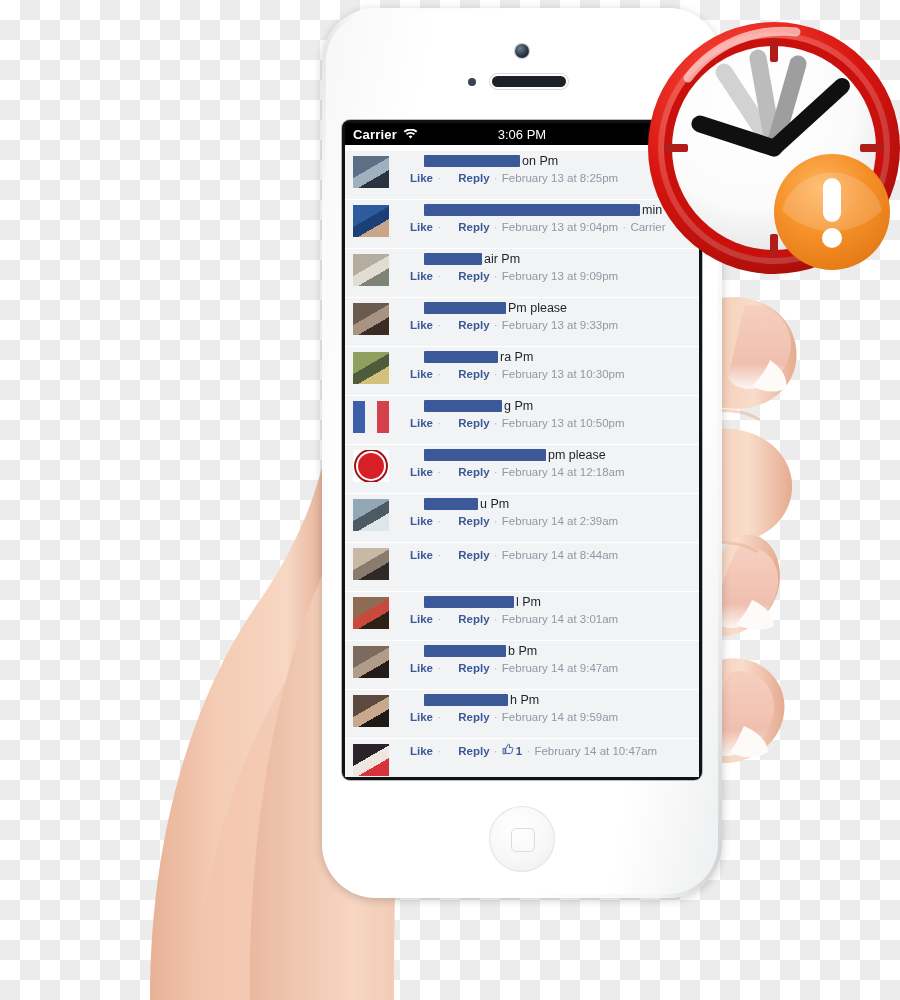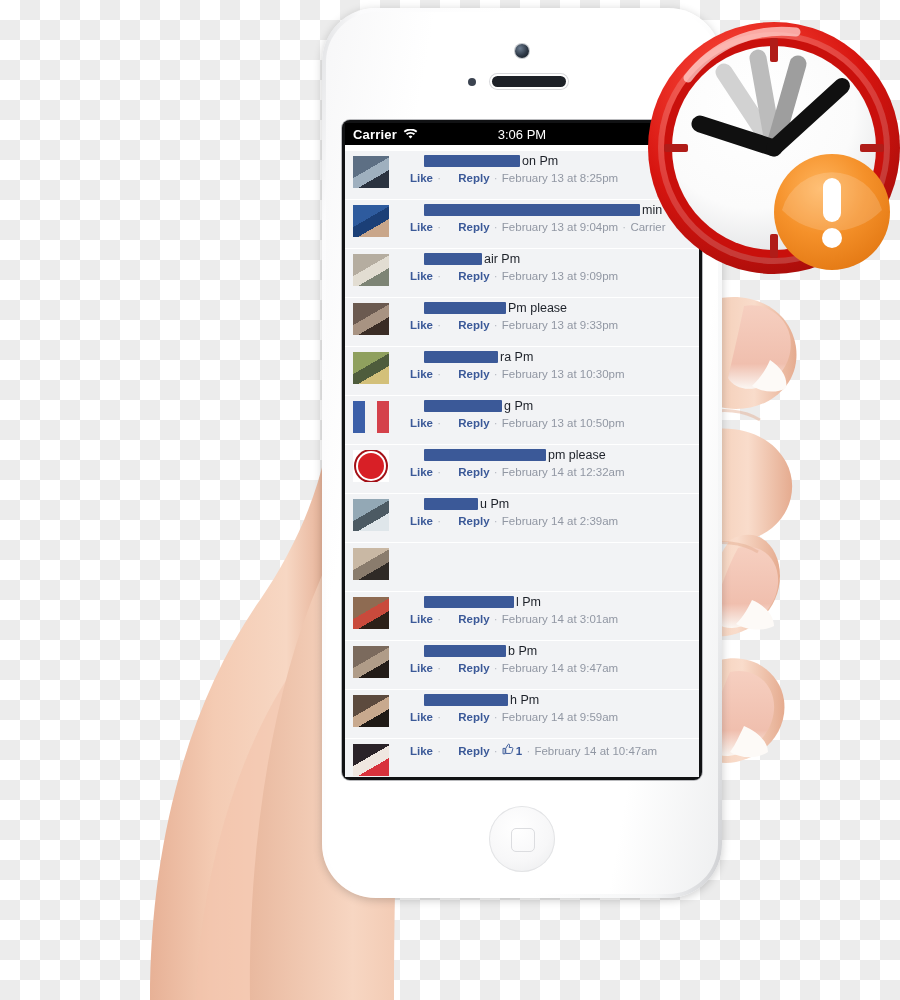--- a/index.html
+++ b/index.html
@@ -355,33 +355,34 @@
               <div class="comment-text-line"><span class="redaction" style="width: 78px;"></span><span>g Pm</span></div>
               <div class="comment-meta"><span class="meta-link">Like</span><span class="meta-sep"> · </span><span class="meta-link">Reply</span><span class="meta-sep"> · </span><span>February 13 at 10:50pm</span></div>
             </div>
           </div>
           <div class="comment">
             <div class="avatar" style="background: rgb(255, 255, 255);">
               <div style="position: absolute; left: 50%; top: 50%; width: 26px; height: 26px; margin: -13px 0px 0px -13px; border-radius: 50%; background: rgb(216, 31, 38); box-shadow: rgb(255, 255, 255) 0px 0px 0px 2px, rgb(163, 15, 22) 0px 0px 0px 4px;"></div>
             </div>
             <div class="comment-body">
               <div class="comment-text-line"><span class="redaction" style="width: 122px;"></span><span>pm please</span></div>
-              <div class="comment-meta"><span class="meta-link">Like</span><span class="meta-sep"> · </span><span class="meta-link">Reply</span><span class="meta-sep"> · </span><span>February 14 at 12:32am</span></div>
+              <div class="comment-meta"><span class="meta-link">Like</span><span class="meta-sep"> · </span><span class="meta-link">Reply</span><span class="meta-sep"> · </span><span>February 14 at 12:18am</span></div>
             </div>
           </div>
           <div class="comment">
             <div class="avatar" style="background: linear-gradient(150deg, rgb(147, 168, 181) 0%, rgb(147, 168, 181) 42%, rgb(76, 90, 99) 42%, rgb(76, 90, 99) 66%, rgb(223, 230, 234) 66%, rgb(223, 230, 234) 100%);"></div>
             <div class="comment-body">
               <div class="comment-text-line"><span class="redaction" style="width: 54px;"></span><span>u Pm</span></div>
               <div class="comment-meta"><span class="meta-link">Like</span><span class="meta-sep"> · </span><span class="meta-link">Reply</span><span class="meta-sep"> · </span><span>February 14 at 2:39am</span></div>
             </div>
           </div>
           <div class="comment">
             <div class="avatar" style="background: linear-gradient(150deg, rgb(201, 184, 164) 0%, rgb(201, 184, 164) 42%, rgb(138, 124, 109) 42%, rgb(138, 124, 109) 66%, rgb(47, 42, 38) 66%, rgb(47, 42, 38) 100%);"></div>
             <div class="comment-body">
+              <div class="comment-meta"><span class="meta-link">Like</span><span class="meta-sep"> · </span><span class="meta-link">Reply</span><span class="meta-sep"> · </span><span>February 14 at 8:44am</span></div>
             </div>
           </div>
           <div class="comment">
             <div class="avatar" style="background: linear-gradient(150deg, rgb(142, 107, 82) 0%, rgb(142, 107, 82) 42%, rgb(201, 74, 60) 42%, rgb(201, 74, 60) 66%, rgb(44, 32, 24) 66%, rgb(44, 32, 24) 100%);"></div>
             <div class="comment-body">
               <div class="comment-text-line"><span class="redaction" style="width: 90px;"></span><span>l Pm</span></div>
               <div class="comment-meta"><span class="meta-link">Like</span><span class="meta-sep"> · </span><span class="meta-link">Reply</span><span class="meta-sep"> · </span><span>February 14 at 3:01am</span></div>
             </div>
           </div>
           <div class="comment">

